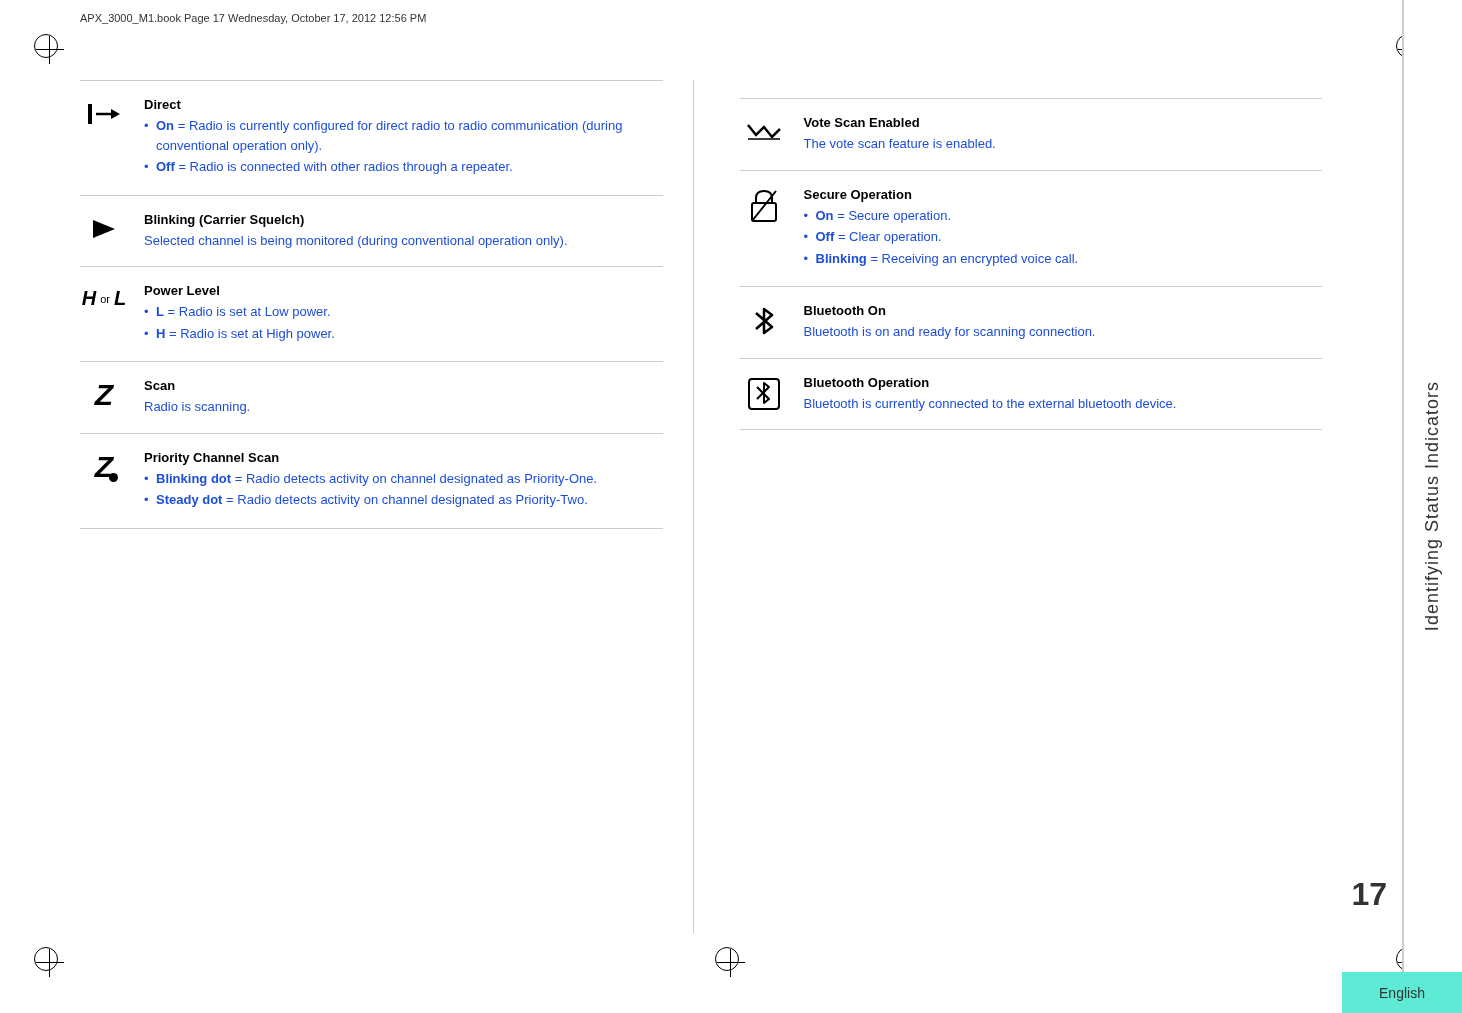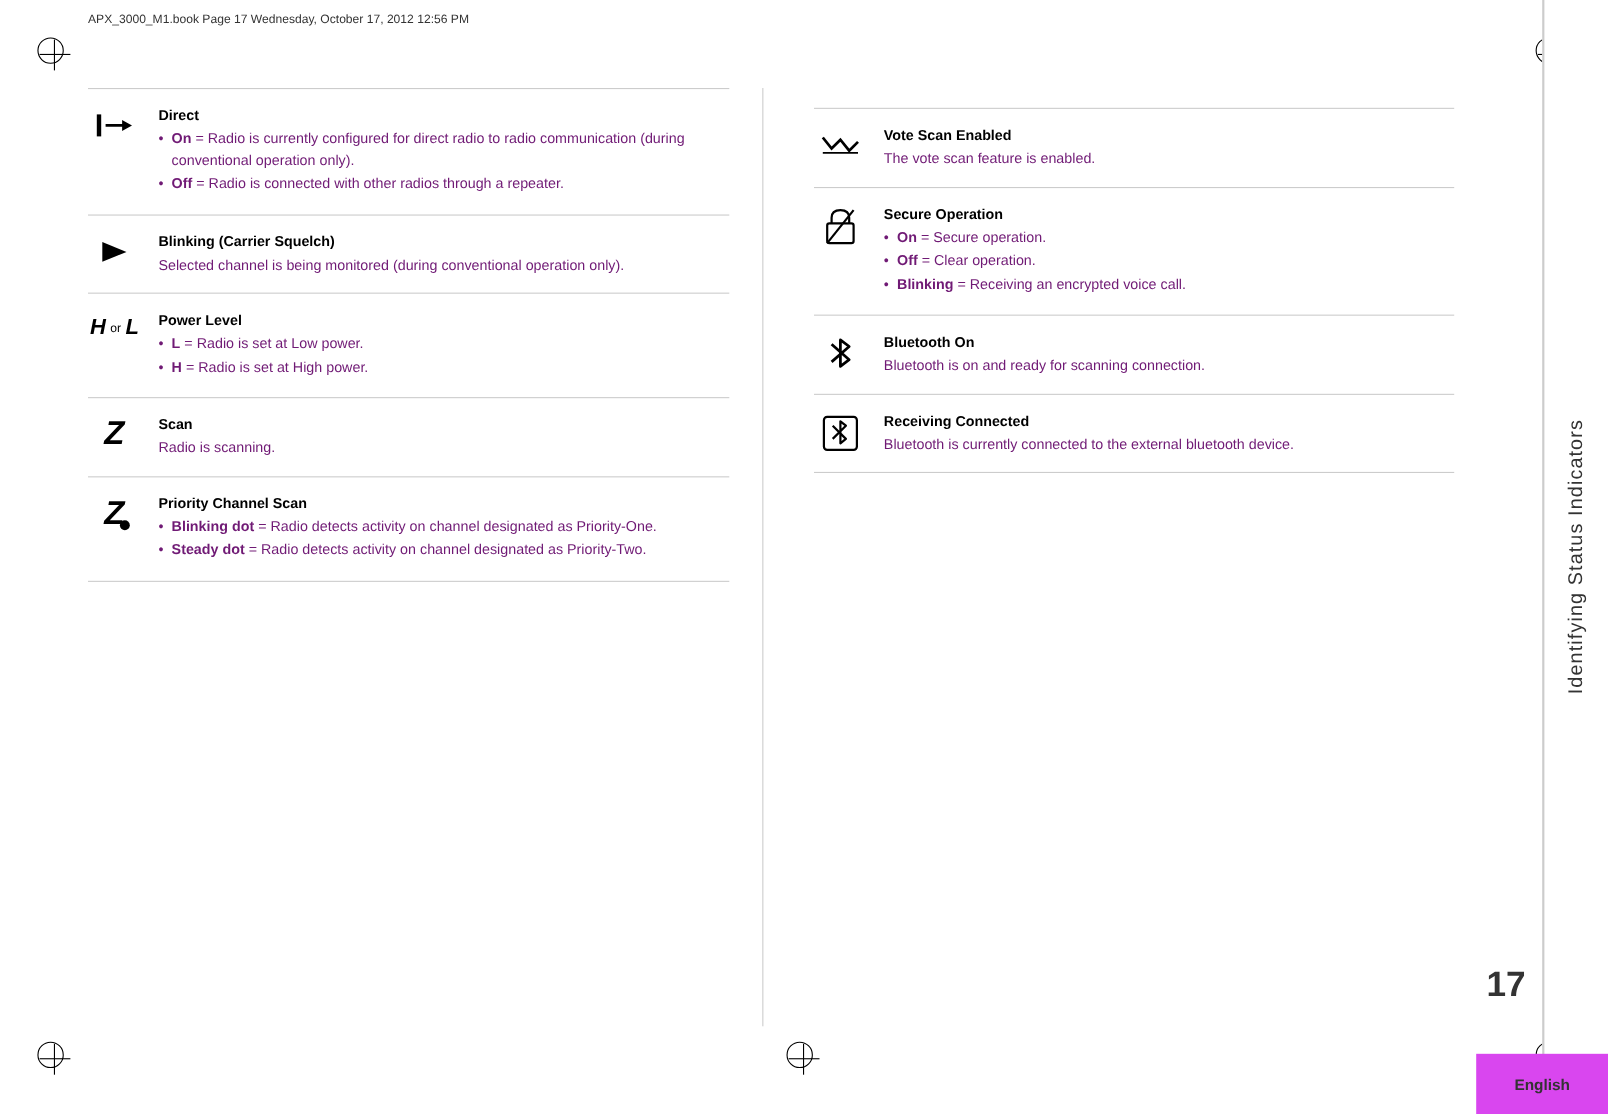--- a/index.html
+++ b/index.html
@@ -69,27 +69,27 @@
       font-weight: bold;
       color: #333;
     }
 
     
     .english-label {
       position: absolute;
       right: 0;
       bottom: 0;
       width: 120px;
-      height: 55px;
-      background: #d946ef;
+      height: 41px;
+      background: #5eead4;
       display: flex;
       align-items: center;
       justify-content: center;
       font-size: 14px;
-      font-weight: bold;
+      font-weight: normal;
       color: #333;
     }
 
     
     .main-content {
       position: absolute;
       top: 80px;
       left: 80px;
       right: 140px;
       bottom: 80px;
@@ -138,21 +138,21 @@
 
     .entry-title {
       font-weight: bold;
       font-size: 13px;
       margin-bottom: 4px;
     }
 
     .entry-body {
       font-size: 13px;
       line-height: 1.5;
-      color: #701a75;
+      color: #1d4ed8;
     }
 
     .entry-body ul {
       list-style: none;
       padding: 0;
     }
 
     .entry-body ul li {
       padding-left: 12px;
       position: relative;
@@ -354,21 +354,21 @@
 
     <div class="entry">
       <div class="icon-cell">
         <svg width="34" height="34" viewBox="0 0 34 34">
 
           <rect x="2" y="2" width="30" height="30" rx="3" fill="none" stroke="#000" stroke-width="2"></rect>
           <polyline points="10,10 22,22 17,26 17,6 22,10 10,22" fill="none" stroke="#000" stroke-width="2" stroke-linejoin="round"></polyline>
         </svg>
       </div>
       <div class="text-cell">
-        <div class="entry-title">Receiving Connected</div>
+        <div class="entry-title">Bluetooth Operation</div>
         <div class="entry-body">
           Bluetooth is currently connected to the external bluetooth device.
         </div>
       </div>
     </div>
 
   </div>
 
 </div>
 

